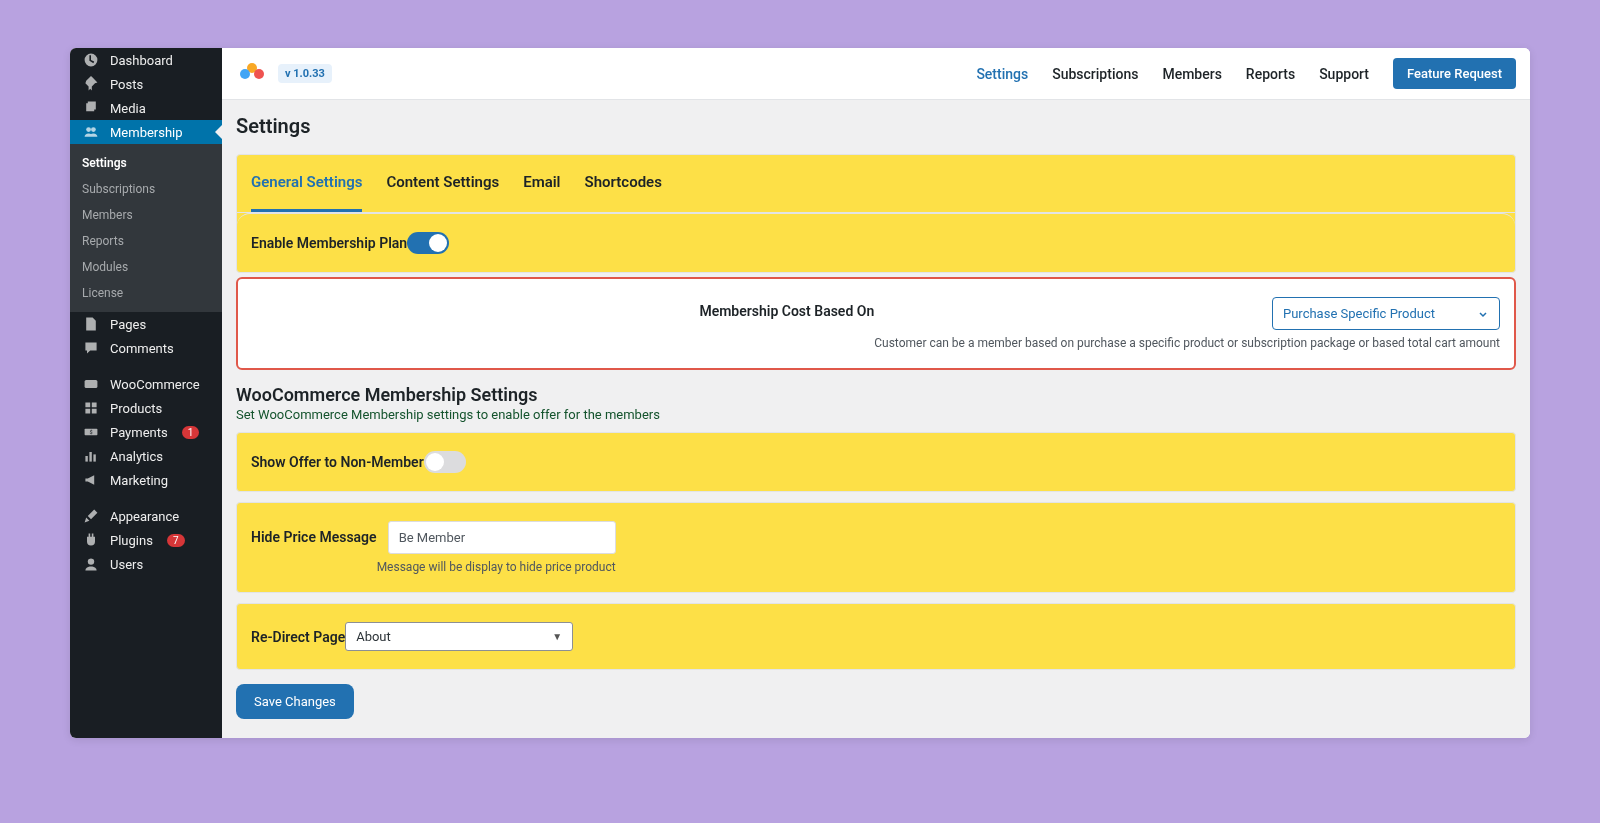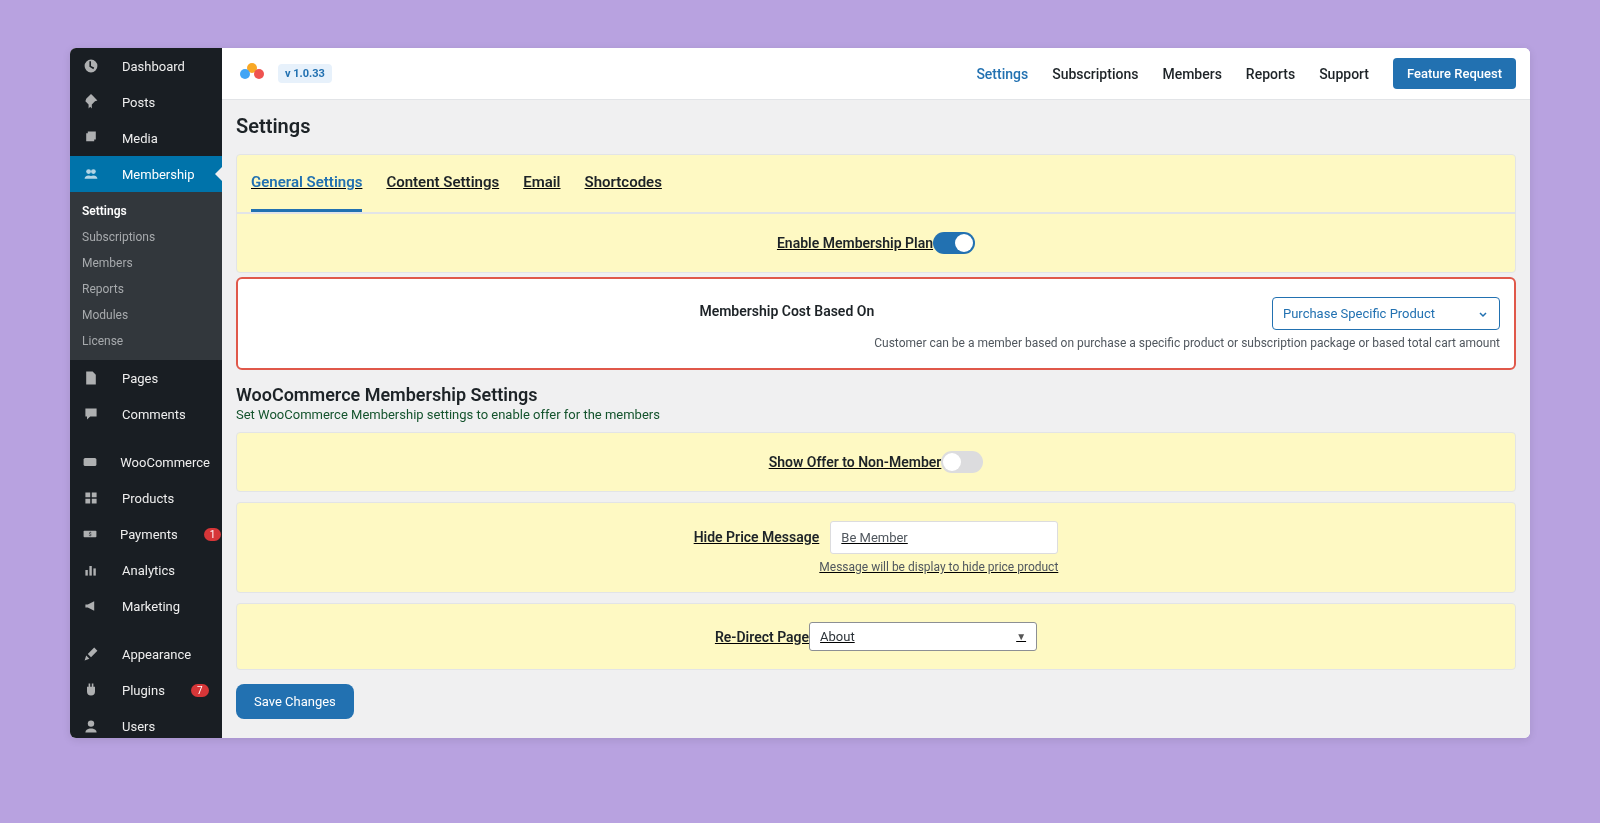--- a/index.html
+++ b/index.html
@@ -1,41 +1,41 @@
 <!DOCTYPE html>
 <html><head>
 <meta charset="utf-8">
 <style>
 * { margin: 0; padding: 0; box-sizing: border-box; font-family: -apple-system, BlinkMacSystemFont, "Segoe UI", Roboto, sans-serif; }
 body { background: #b8a2e0; padding: 48px 70px; }
 .app { background: #fff; border-radius: 6px; overflow: hidden; height: 690px; display: flex; box-shadow: 0 2px 8px rgba(0,0,0,0.1); }
 .sidebar { width: 152px; background: #191e23; color: #fff; overflow-y: auto; flex-shrink: 0; }
-.side-item { display: flex; align-items: center; gap: 22px; padding: 9px 12px; color: #eee; font-size: 13px; cursor: pointer; }
+.side-item { display: flex; align-items: center; gap: 10px; padding: 3px 12px; color: #eee; font-size: 13px; cursor: pointer; }
 .side-item.active { background: #0073aa; color: #fff; position: relative; }
 .side-item.active::after { content: ''; position: absolute; right: -1px; top: 50%; transform: translateY(-50%); border: 8px solid transparent; border-right-color: #f0f0f1; }
 .side-icon { width: 18px; height: 18px; display: flex; align-items: center; justify-content: center; opacity: 0.7; }
 .side-sub { background: #32373c; padding: 6px 0; }
 .side-sub-item { padding: 6px 12px; font-size: 12px; color: #a7aaad; cursor: pointer; }
 .side-sub-item.active { color: #fff; font-weight: 600; }
 .badge-red { background: #d63638; color: #fff; font-size: 10px; padding: 1px 6px; border-radius: 10px; margin-left: 4px; }
 .main { flex: 1; background: #f0f0f1; overflow-y: auto; }
 .topbar { background: #fff; padding: 10px 14px; display: flex; align-items: center; gap: 10px; border-bottom: 1px solid #e2e4e7; }
 .logo { width: 32px; height: 28px; }
 .version { background: #e7f1fb; color: #2271b1; font-size: 11px; padding: 3px 7px; border-radius: 4px; font-weight: 700; }
 .topbar-nav { margin-left: auto; display: flex; align-items: center; gap: 24px; }
 .top-link { color: #1d2327; font-size: 14px; text-decoration: none; cursor: pointer; font-weight: 500; }
 .top-link.active { color: #2271b1; }
 .feature-btn { background: #2271b1; color: #fff; border: none; padding: 8px 14px; border-radius: 4px; font-size: 13px; font-weight: 500; cursor: pointer; }
 .content { padding: 14px; }
 .page-title { font-size: 20px; font-weight: 600; color: #1d2327; margin-bottom: 16px; }
-.panel { background: #fef9c3; border-radius: 4px; border: 1px solid #e2e4e7; text-decoration: underline; }
+.panel { background: #fde047; border-radius: 4px; border: 1px solid #e2e4e7; }
 .tabs { display: flex; gap: 24px; padding: 0 14px; border-bottom: 1px solid #e2e4e7; }
 .tab { padding: 18px 0; font-size: 15px; font-weight: 600; color: #1d2327; cursor: pointer; border-bottom: 3px solid transparent; }
 .tab.active { color: #2271b1; border-bottom-color: #2271b1; }
-.row { padding: 18px 14px; display: flex; align-items: center; justify-content: center; border-top: 1px solid #e2e4e7; }
+.row { padding: 18px 14px; display: flex; align-items: center; justify-content: flex-start; border-top: 1px solid #e2e4e7; border-radius: 13px; }
 .row:first-of-type { border-top: none; }
 .row-label { font-size: 14px; font-weight: 600; color: #1d2327; }
 .row-right { display: flex; flex-direction: column; align-items: flex-end; gap: 6px; }
 .toggle { width: 42px; height: 22px; border-radius: 11px; position: relative; cursor: pointer; }
 .toggle.on { background: #2271b1; }
 .toggle.off { background: #dcdcde; }
 .toggle-knob { width: 18px; height: 18px; background: #fff; border-radius: 50%; position: absolute; top: 2px; }
 .toggle.on .toggle-knob { right: 2px; }
 .toggle.off .toggle-knob { left: 2px; }
 .highlight-row { border: 2px solid #e0584a; border-radius: 6px; margin: 4px 0; padding: 18px 14px; display: flex; align-items: flex-start; justify-content: flex-end; background: #fff; }

